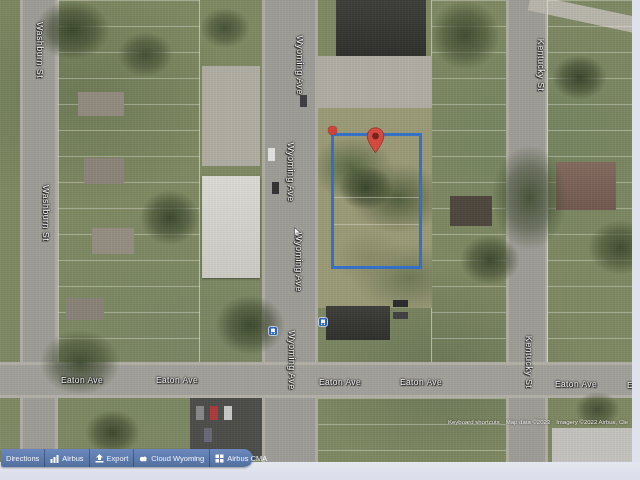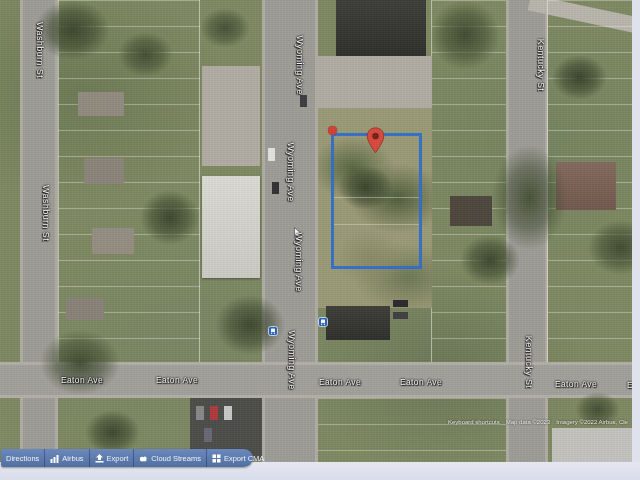--- a/index.html
+++ b/index.html
@@ -256,28 +256,28 @@
       <span>Export</span>
     </div>
     <div class="tbtn">
       <span class="ticon">
         <svg viewBox="0 0 9 9">
             <circle cx="3" cy="5" r="2.2" fill="#fff"></circle>
             <circle cx="5.8" cy="4.2" r="1.8" fill="#fff"></circle>
             <rect x="1.5" y="5" width="6" height="2.2" rx="1" fill="#fff"></rect>
           </svg>
       </span>
-      <span>Cloud Streams</span>
+      <span>Cloud Wyoming</span>
     </div>
     <div class="tbtn">
       <span class="ticon">
         <svg viewBox="0 0 9 9">
             <rect x="0.5" y="0.5" width="3.5" height="3.5" fill="#fff"></rect>
             <rect x="5" y="0.5" width="3.5" height="3.5" fill="#fff"></rect>
             <rect x="0.5" y="5" width="3.5" height="3.5" fill="#fff"></rect>
             <rect x="5" y="5" width="3.5" height="3.5" fill="#fff"></rect>
           </svg>
       </span>
-      <span>Export CMA</span>
+      <span>Airbus CMA</span>
     </div>
   </div>
 
 </div>
 
 </body></html>

